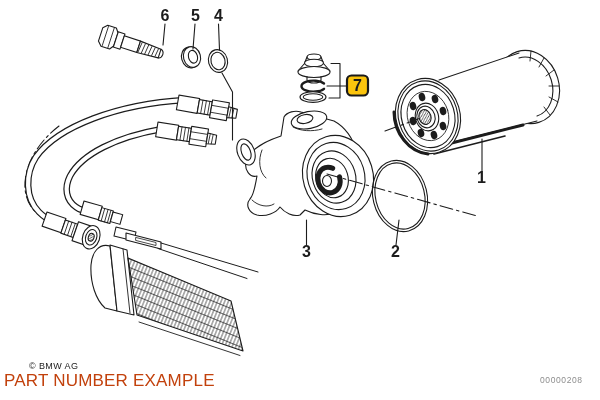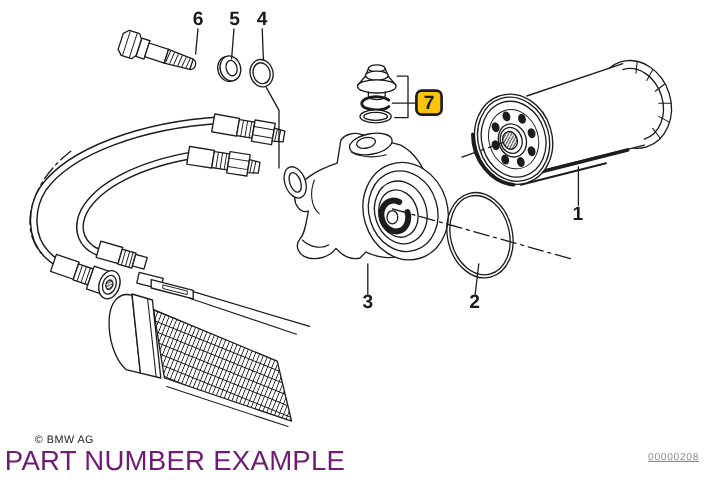--- a/index.html
+++ b/index.html
@@ -2,22 +2,22 @@
 <html><head>
 <meta charset="utf-8">
 <style>
   html,body{margin:0;padding:0;background:#fff;}
   .screen{position:relative;width:600px;height:400px;background:#ffffff;overflow:hidden;
           font-family:"Liberation Sans",sans-serif;}
   .screen svg{position:absolute;left:0;top:0;}
   .callout{font-family:"Liberation Sans",sans-serif;font-weight:bold;font-size:16px;fill:#1c1c1c;}
   .copyright{position:absolute;left:29px;top:361px;font-size:9px;font-weight:normal;color:#222;
              letter-spacing:.4px;}
-  .caption{position:absolute;left:4px;top:371px;font-size:23px;color:#701a75;letter-spacing:.2px;text-align:right;}
-  .imgcode{position:absolute;left:540px;top:375px;font-size:8.5px;color:#8d8d8d;letter-spacing:.6px;text-decoration:underline;}
+  .caption{position:absolute;left:4px;top:371px;font-size:17px;color:#c2410c;letter-spacing:.2px;text-align:right;}
+  .imgcode{position:absolute;left:540px;top:375px;font-size:8.5px;color:#8d8d8d;letter-spacing:.6px;}
 </style>
 </head>
 <body>
 
 <div class="screen">
 
 <svg viewBox="0 0 600 400" width="600" height="400">
   <defs>
     <pattern id="fins" width="3.4" height="8" patternUnits="userSpaceOnUse" patternTransform="rotate(22)">
       <path d="M0,7.6 H3.4 M1.7,0 V8" stroke="#1c1c1c" stroke-width="0.7" fill="none"></path>

